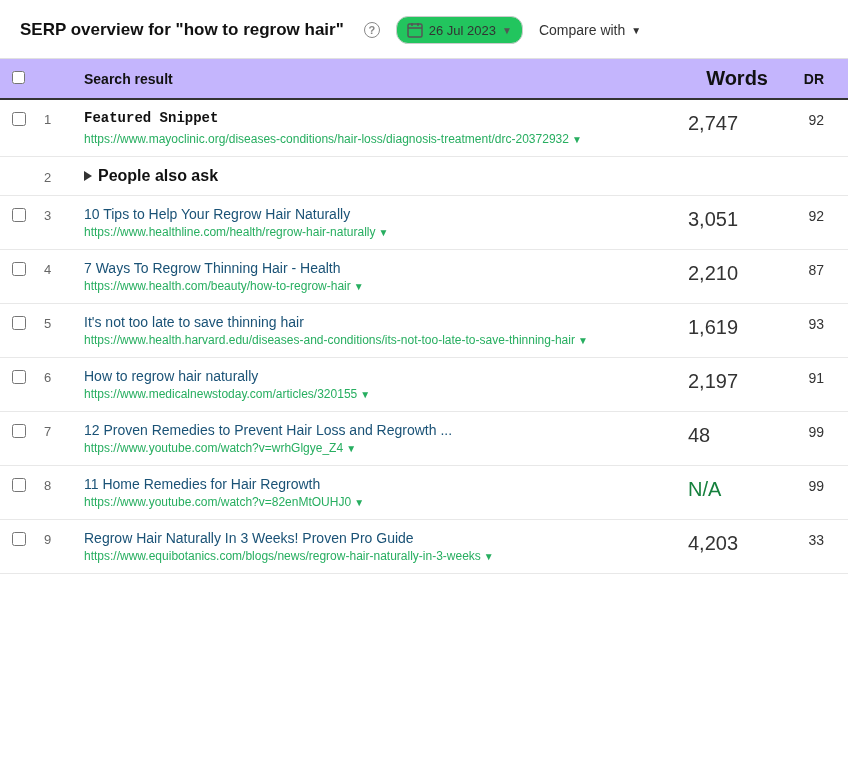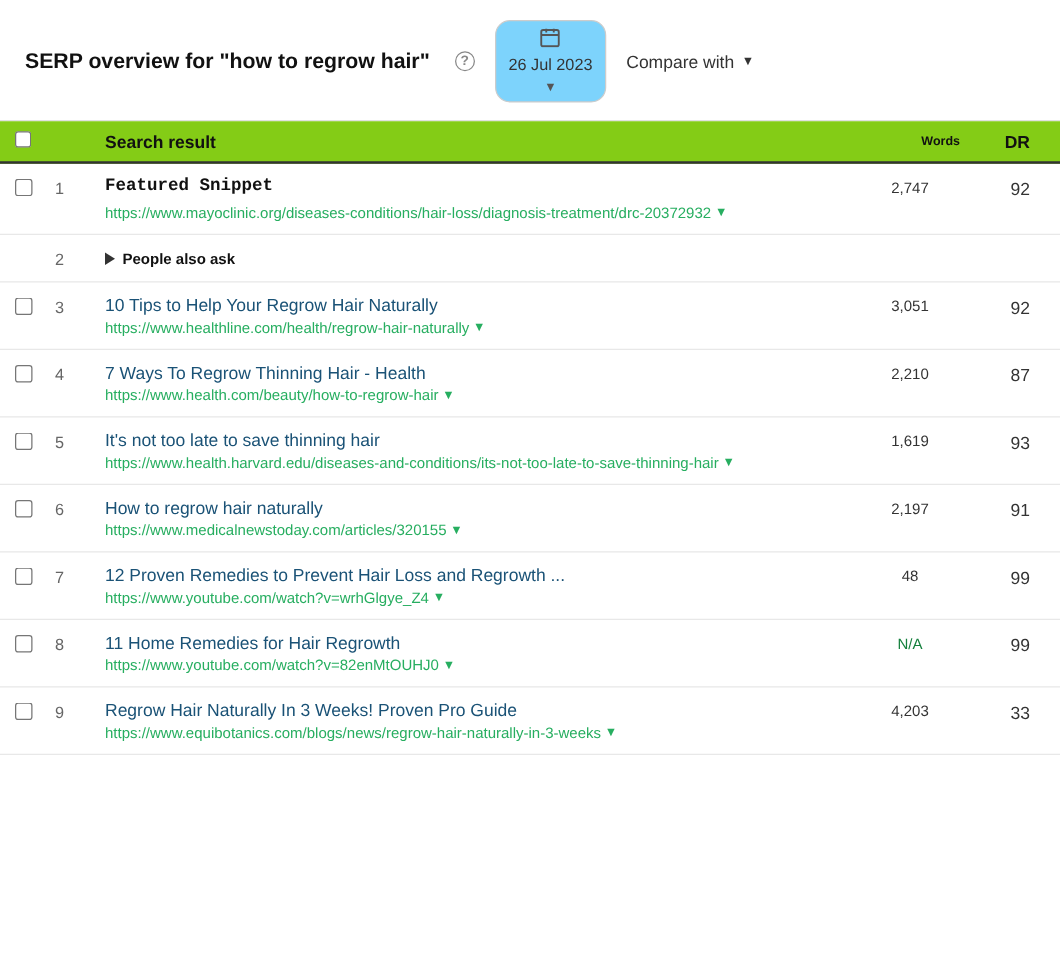--- a/index.html
+++ b/index.html
@@ -39,22 +39,21 @@
     .date-btn {
       display: flex;
       align-items: center;
       gap: 6px;
       border: 1px solid #ccc;
       border-radius: 12px;
       padding: 5px 10px;
       cursor: pointer;
       color: #333;
       font-size: 13px;
-      background: #7dd3fc;
-      flex-direction: column;
+      background: #22c55e;
     }
     .date-btn svg { color: #555; }
     .compare-btn {
       display: flex;
       align-items: center;
       gap: 6px;
       cursor: pointer;
       font-size: 14px;
       color: #333;
       background: none;
@@ -64,26 +63,26 @@
     .table-container {
       width: 100%;
     }
 
     .table-header {
       display: grid;
       grid-template-columns: 32px 40px 1fr 80px 60px;
       align-items: center;
       padding: 8px 20px 8px 12px;
       border-bottom: 2px solid #333;
-      background: #84cc16;
+      background: #c4b5fd;
     }
     .col-check { }
     .col-num { }
     .col-result { font-weight: 700; font-size: 14px; color: #111; }
-    .col-words { font-weight: 700; font-size: 10px; color: #111; text-align: right; }
+    .col-words { font-weight: 700; font-size: 20px; color: #111; text-align: right; }
     .col-dr { font-weight: 700; font-size: 14px; color: #111; text-align: right; padding-right: 4px; }
 
     .result-row {
       display: grid;
       grid-template-columns: 32px 40px 1fr 80px 60px;
       align-items: start;
       padding: 10px 20px 10px 12px;
       border-bottom: 1px solid #e8e8e8;
     }
 
@@ -125,22 +124,22 @@
       align-items: center;
       gap: 3px;
       flex-wrap: wrap;
     }
     .dropdown-arrow {
       color: #27ae60;
       font-size: 10px;
       cursor: pointer;
     }
     .row-words {
-      text-align: center;
-      font-size: 12px;
+      text-align: left;
+      font-size: 20px;
       color: #333;
       padding-top: 2px;
     }
     .row-dr {
       text-align: right;
       font-size: 14px;
       color: #333;
       padding-top: 2px;
       padding-right: 4px;
     }
@@ -149,21 +148,21 @@
     .people-ask-row {
       display: grid;
       grid-template-columns: 32px 40px 1fr 80px 60px;
       align-items: center;
       padding: 10px 20px 10px 12px;
       border-bottom: 1px solid #e8e8e8;
       background: #fff;
     }
     .people-ask-label {
       font-weight: 700;
-      font-size: 12px;
+      font-size: 16px;
       color: #111;
       display: flex;
       align-items: center;
       gap: 6px;
     }
     .triangle-right {
       width: 0;
       height: 0;
       border-top: 5px solid transparent;
       border-bottom: 5px solid transparent;

